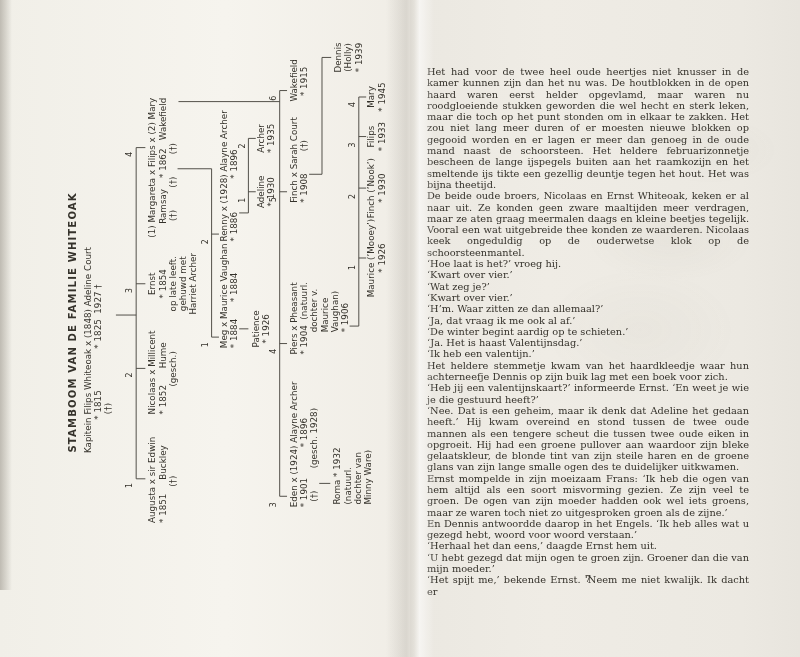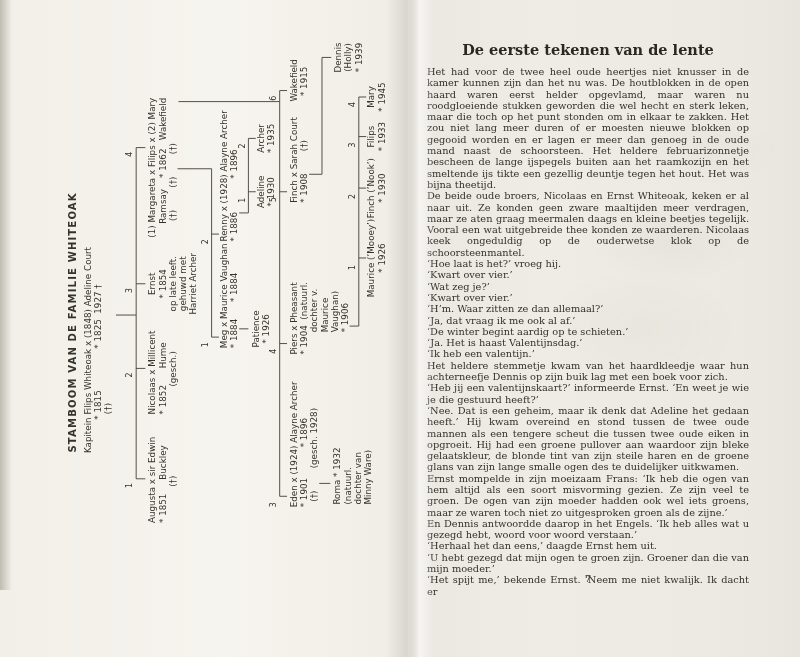--- a/index.html
+++ b/index.html
@@ -147,21 +147,20 @@
       <div class="tn tc" style="left:485px;top:324px;width:40px">Mary
 * 1945</div>
 
       <div class="tn tc" style="left:523px;top:288px;width:50px">Dennis
 (Holly)
 * 1939</div>
     </div>
   </div>
 
   <div class="page-right">
-    <div class="rp-title">De eerste tekenen van de lente</div>
 
     <div class="rp-body">
       <p>Het had voor de twee heel oude heertjes niet knusser in de kamer kunnen zijn dan het nu was. De houtblokken in de open haard waren eerst helder opgevlamd, maar waren nu roodgloeiende stukken geworden die wel hecht en sterk leken, maar die toch op het punt stonden om in elkaar te zakken. Het zou niet lang meer duren of er moesten nieuwe blokken op gegooid worden en er lagen er meer dan genoeg in de oude mand naast de schoorsteen. Het heldere februarizonnetje bescheen de lange ijspegels buiten aan het raamkozijn en het smeltende ijs tikte een gezellig deuntje tegen het hout. Het was bijna theetijd.</p>
       <p>De beide oude broers, Nicolaas en Ernst Whiteoak, keken er al naar uit. Ze konden geen zware maaltijden meer verdragen, maar ze aten graag meermalen daags en kleine beetjes tegelijk. Vooral een wat uitgebreide thee konden ze waarderen. Nicolaas keek ongeduldig op de ouderwetse klok op de schoorsteenmantel.</p>
       <p>‘Hoe laat is het?’ vroeg hij.</p>
       <p>‘Kwart over vier.’</p>
       <p>‘Wat zeg je?’</p>
       <p>‘Kwart over vier.’</p>
       <p>‘H’m. Waar zitten ze dan allemaal?’</p>
       <p>‘Ja, dat vraag ik me ook al af.’</p>

